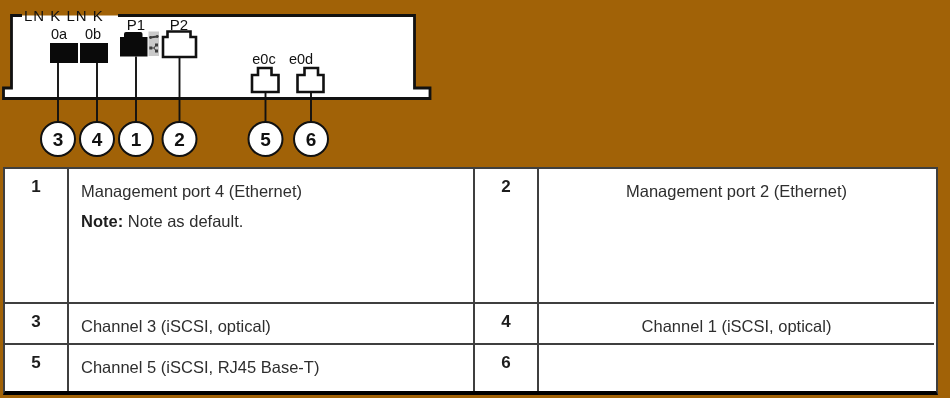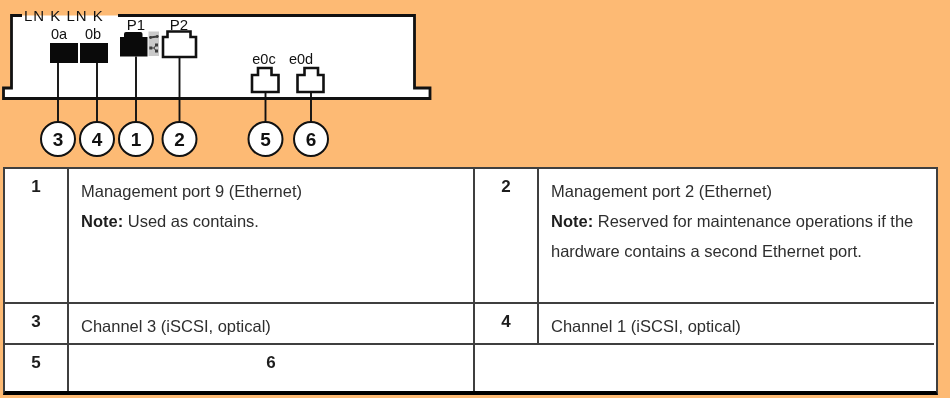--- a/index.html
+++ b/index.html
@@ -8,21 +8,21 @@
     background: #ffffff;
     width: 950px;
     height: 402px;
     overflow: hidden;
     font-family: "Liberation Sans", sans-serif;
   }
   .stage {
     position: relative;
     width: 950px;
     height: 398px;
-    background: #fdba74;
+    background: #a16207;
   }
   .diagram {
     position: absolute;
     left: 0;
     top: 0;
   }
   .diagram text {
     font-family: "Liberation Sans", sans-serif;
     fill: #111;
   }
@@ -47,21 +47,21 @@
     box-sizing: border-box;
     color: #2e2e2e;
     font-size: 16.5px;
   }
   .cell {
     box-sizing: border-box;
     border-right: 2px solid #3f3f3f;
     border-bottom: 2px solid #3f3f3f;
     overflow: hidden;
   }
-  .cell.last-col { border-right: none; }
+  .cell.last-col { border-right: none; text-align: center; }
   .cell.last-row { border-bottom: none; }
   .num-cell {
     text-align: center;
     font-weight: bold;
     padding-top: 8px;
     font-size: 17px;
     color: #1d1d1d;
   }
   .desc-cell {
     padding: 7px 12px 0 12px;
@@ -146,35 +146,37 @@
     <g>
       <circle cx="311" cy="139" r="17" fill="#fff" stroke="#111" stroke-width="2"></circle>
       <text x="311" y="146" text-anchor="middle" class="circle-num">6</text>
     </g>
   </svg>
 
   <div class="legend-table">
 
     <div class="cell num-cell">1</div>
     <div class="cell desc-cell">
-      <div>Management port 9 (Ethernet)</div>
-      <div><b>Note:</b><span> Used as contains.</span></div>
+      <div>Management port 4 (Ethernet)</div>
+      <div><b>Note:</b><span> Note as default.</span></div>
     </div>
     <div class="cell num-cell">2</div>
     <div class="cell last-col desc-cell">
       <div>Management port 2 (Ethernet)</div>
-      <div><b>Note:</b><span> Reserved for maintenance operations if the hardware contains a second Ethernet port.</span></div>
     </div>
 
     <div class="cell num-cell">3</div>
     <div class="cell desc-cell">
       <div>Channel 3 (iSCSI, optical)</div>
     </div>
     <div class="cell num-cell">4</div>
     <div class="cell last-col desc-cell">
       <div>Channel 1 (iSCSI, optical)</div>
     </div>
 
     <div class="cell last-row num-cell">5</div>
+    <div class="cell last-row desc-cell">
+      <div>Channel 5 (iSCSI, RJ45 Base-T)</div>
+    </div>
     <div class="cell last-row num-cell">6</div>
 
   </div>
 </div>
 
 </body></html>

